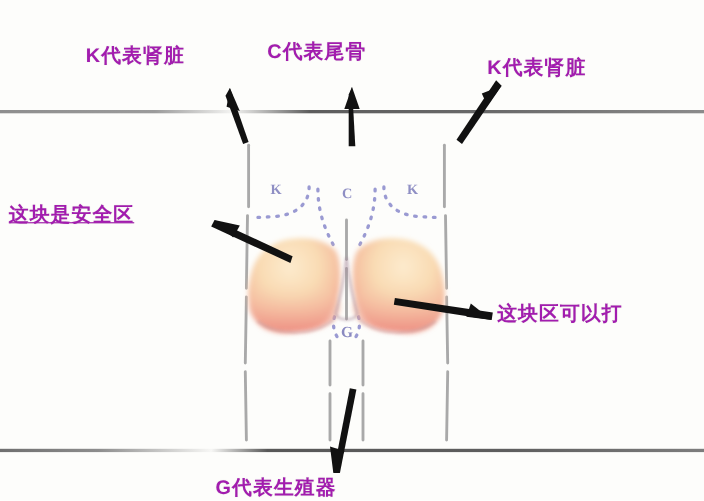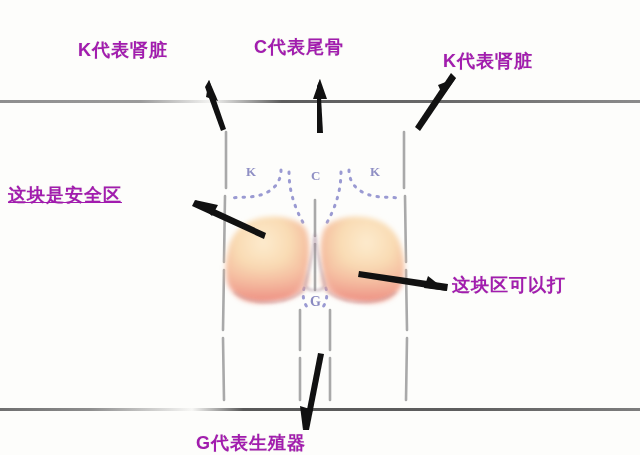--- a/index.html
+++ b/index.html
@@ -21,21 +21,21 @@
     position: absolute;
     color: #a21caf;
     font-size: 18px;
     font-weight: 600;
     letter-spacing: 1px;
     white-space: nowrap;
     line-height: 1;
     text-shadow: 0 0 1px rgba(120,120,90,0.25);
   }
   #label-kidney-left  { left: 78px;  top: 41px; }
-  #label-coccyx       { left: 254px; top: 38px; }
+  #label-coccyx       { left: 243px; top: 38px; }
   #label-kidney-right { left: 443px; top: 52px; }
   #label-safe-zone    { left: 8px;   top: 186px; text-decoration: underline; }
   #label-hit-zone     { left: 452px; top: 276px; }
   #label-genitals     { left: 196px; top: 434px; }
 
   
   .hrule {
     position: absolute;
     left: 0;
     width: 640px;

